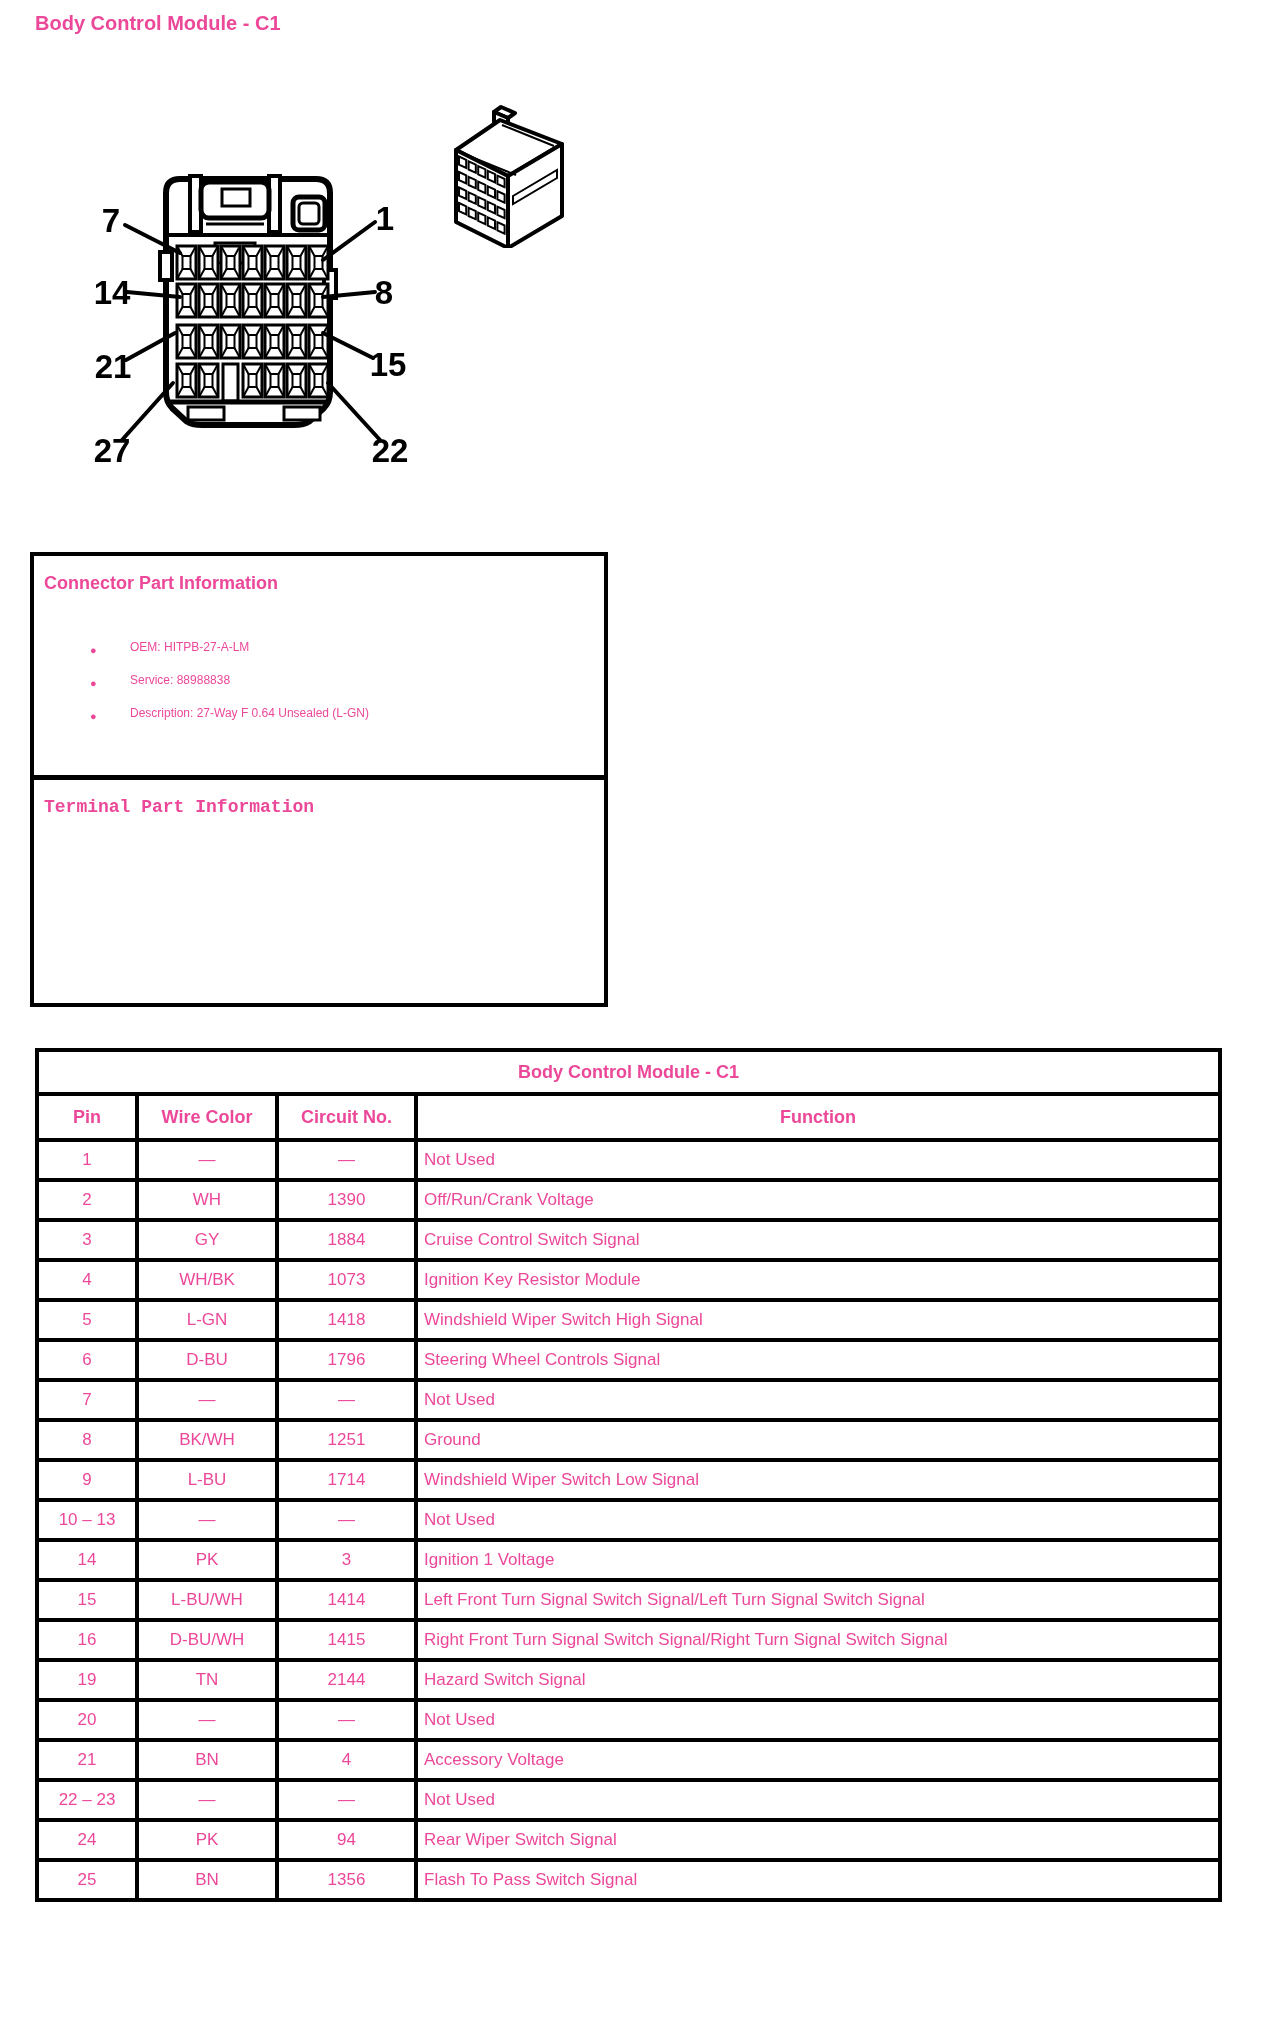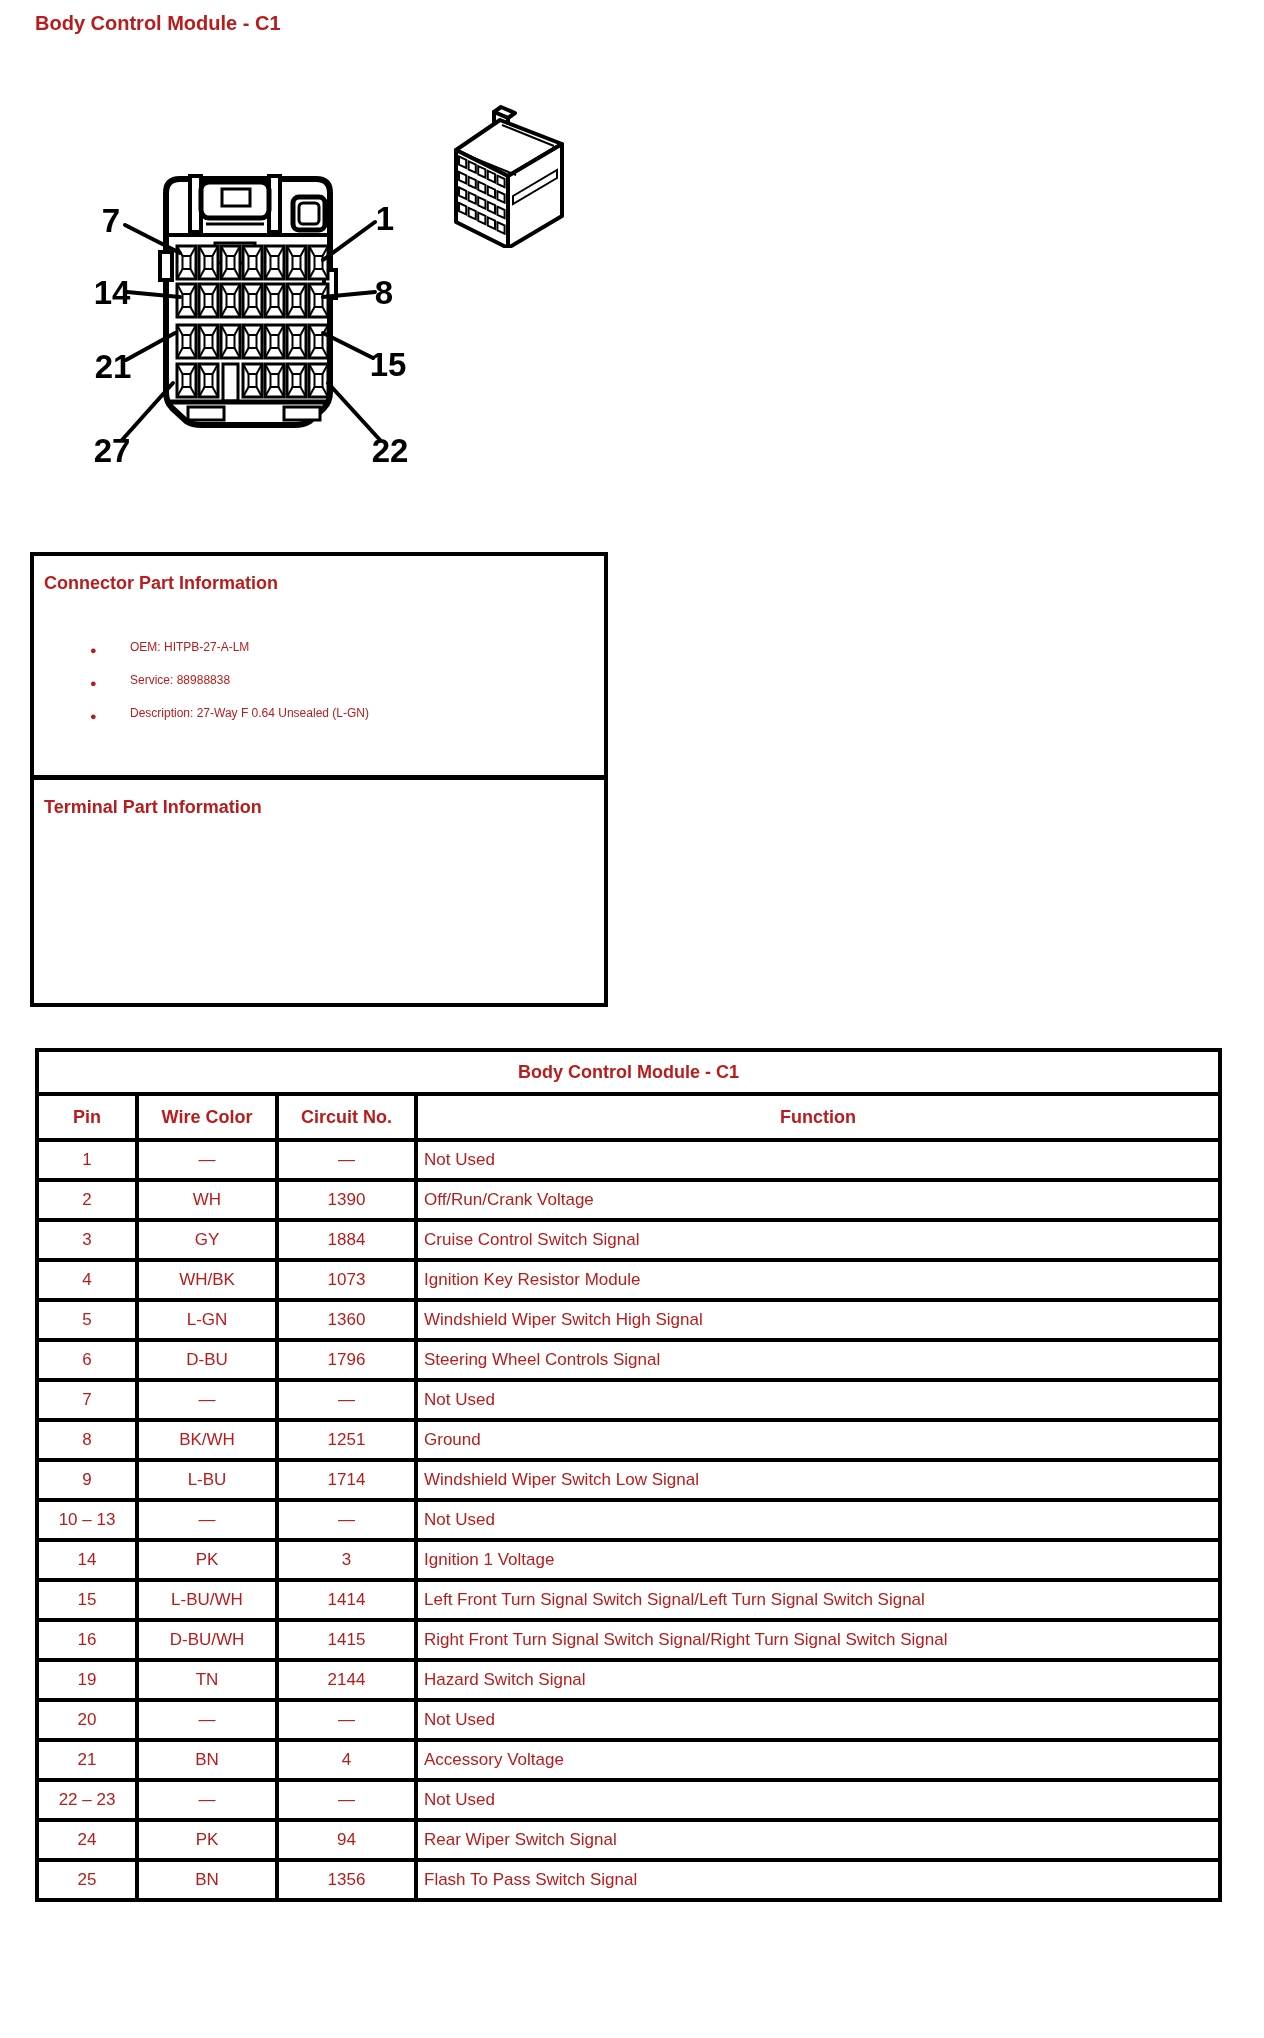--- a/index.html
+++ b/index.html
@@ -2,21 +2,21 @@
 <html><head>
 <meta charset="utf-8">
 <style>
   html,body{margin:0;padding:0;background:#ffffff;}
   .page{
     position:relative;
     width:1264px;
     height:2038px;
     background:#ffffff;
     font-family:"Liberation Sans", sans-serif;
-    color:#b91c1c;
+    color:#ec4899;
     overflow:hidden;
   }
   .doc-title{
     position:absolute;
     left:35px; top:12px;
     font-size:20px;
     font-weight:bold;
     margin:0;
     letter-spacing:0px;
   }
@@ -32,21 +32,21 @@
   
   .info-box{
     position:absolute;
     left:30px; top:552px;
     width:570px;
     border:4px solid #000;
     background:#fff;
   }
   .info-section{padding:6px 10px 18px 10px;margin-top:9px;}
   .info-section.first{border-bottom:5px solid #000; min-height:186px;}
-  .info-section.second{min-height:190px;}
+  .info-section.second{min-height:190px;font-family:Liberation Mono, monospace;}
   .info-title{
     font-size:18px;
     font-weight:bold;
     margin:2px 0 0 0;
   }
   ul.bullets{
     list-style:none;
     margin:44px 0 0 0;
     padding:0 0 0 46px;
     font-size:12px;
@@ -411,21 +411,21 @@
         </tr>
         <tr>
           <td class="c">4</td>
           <td class="c">WH/BK</td>
           <td class="c">1073</td>
           <td class="fn">Ignition Key Resistor Module</td>
         </tr>
         <tr>
           <td class="c">5</td>
           <td class="c">L-GN</td>
-          <td class="c">1360</td>
+          <td class="c">1418</td>
           <td class="fn">Windshield Wiper Switch High Signal</td>
         </tr>
         <tr>
           <td class="c">6</td>
           <td class="c">D-BU</td>
           <td class="c">1796</td>
           <td class="fn">Steering Wheel Controls Signal</td>
         </tr>
         <tr>
           <td class="c">7</td>

